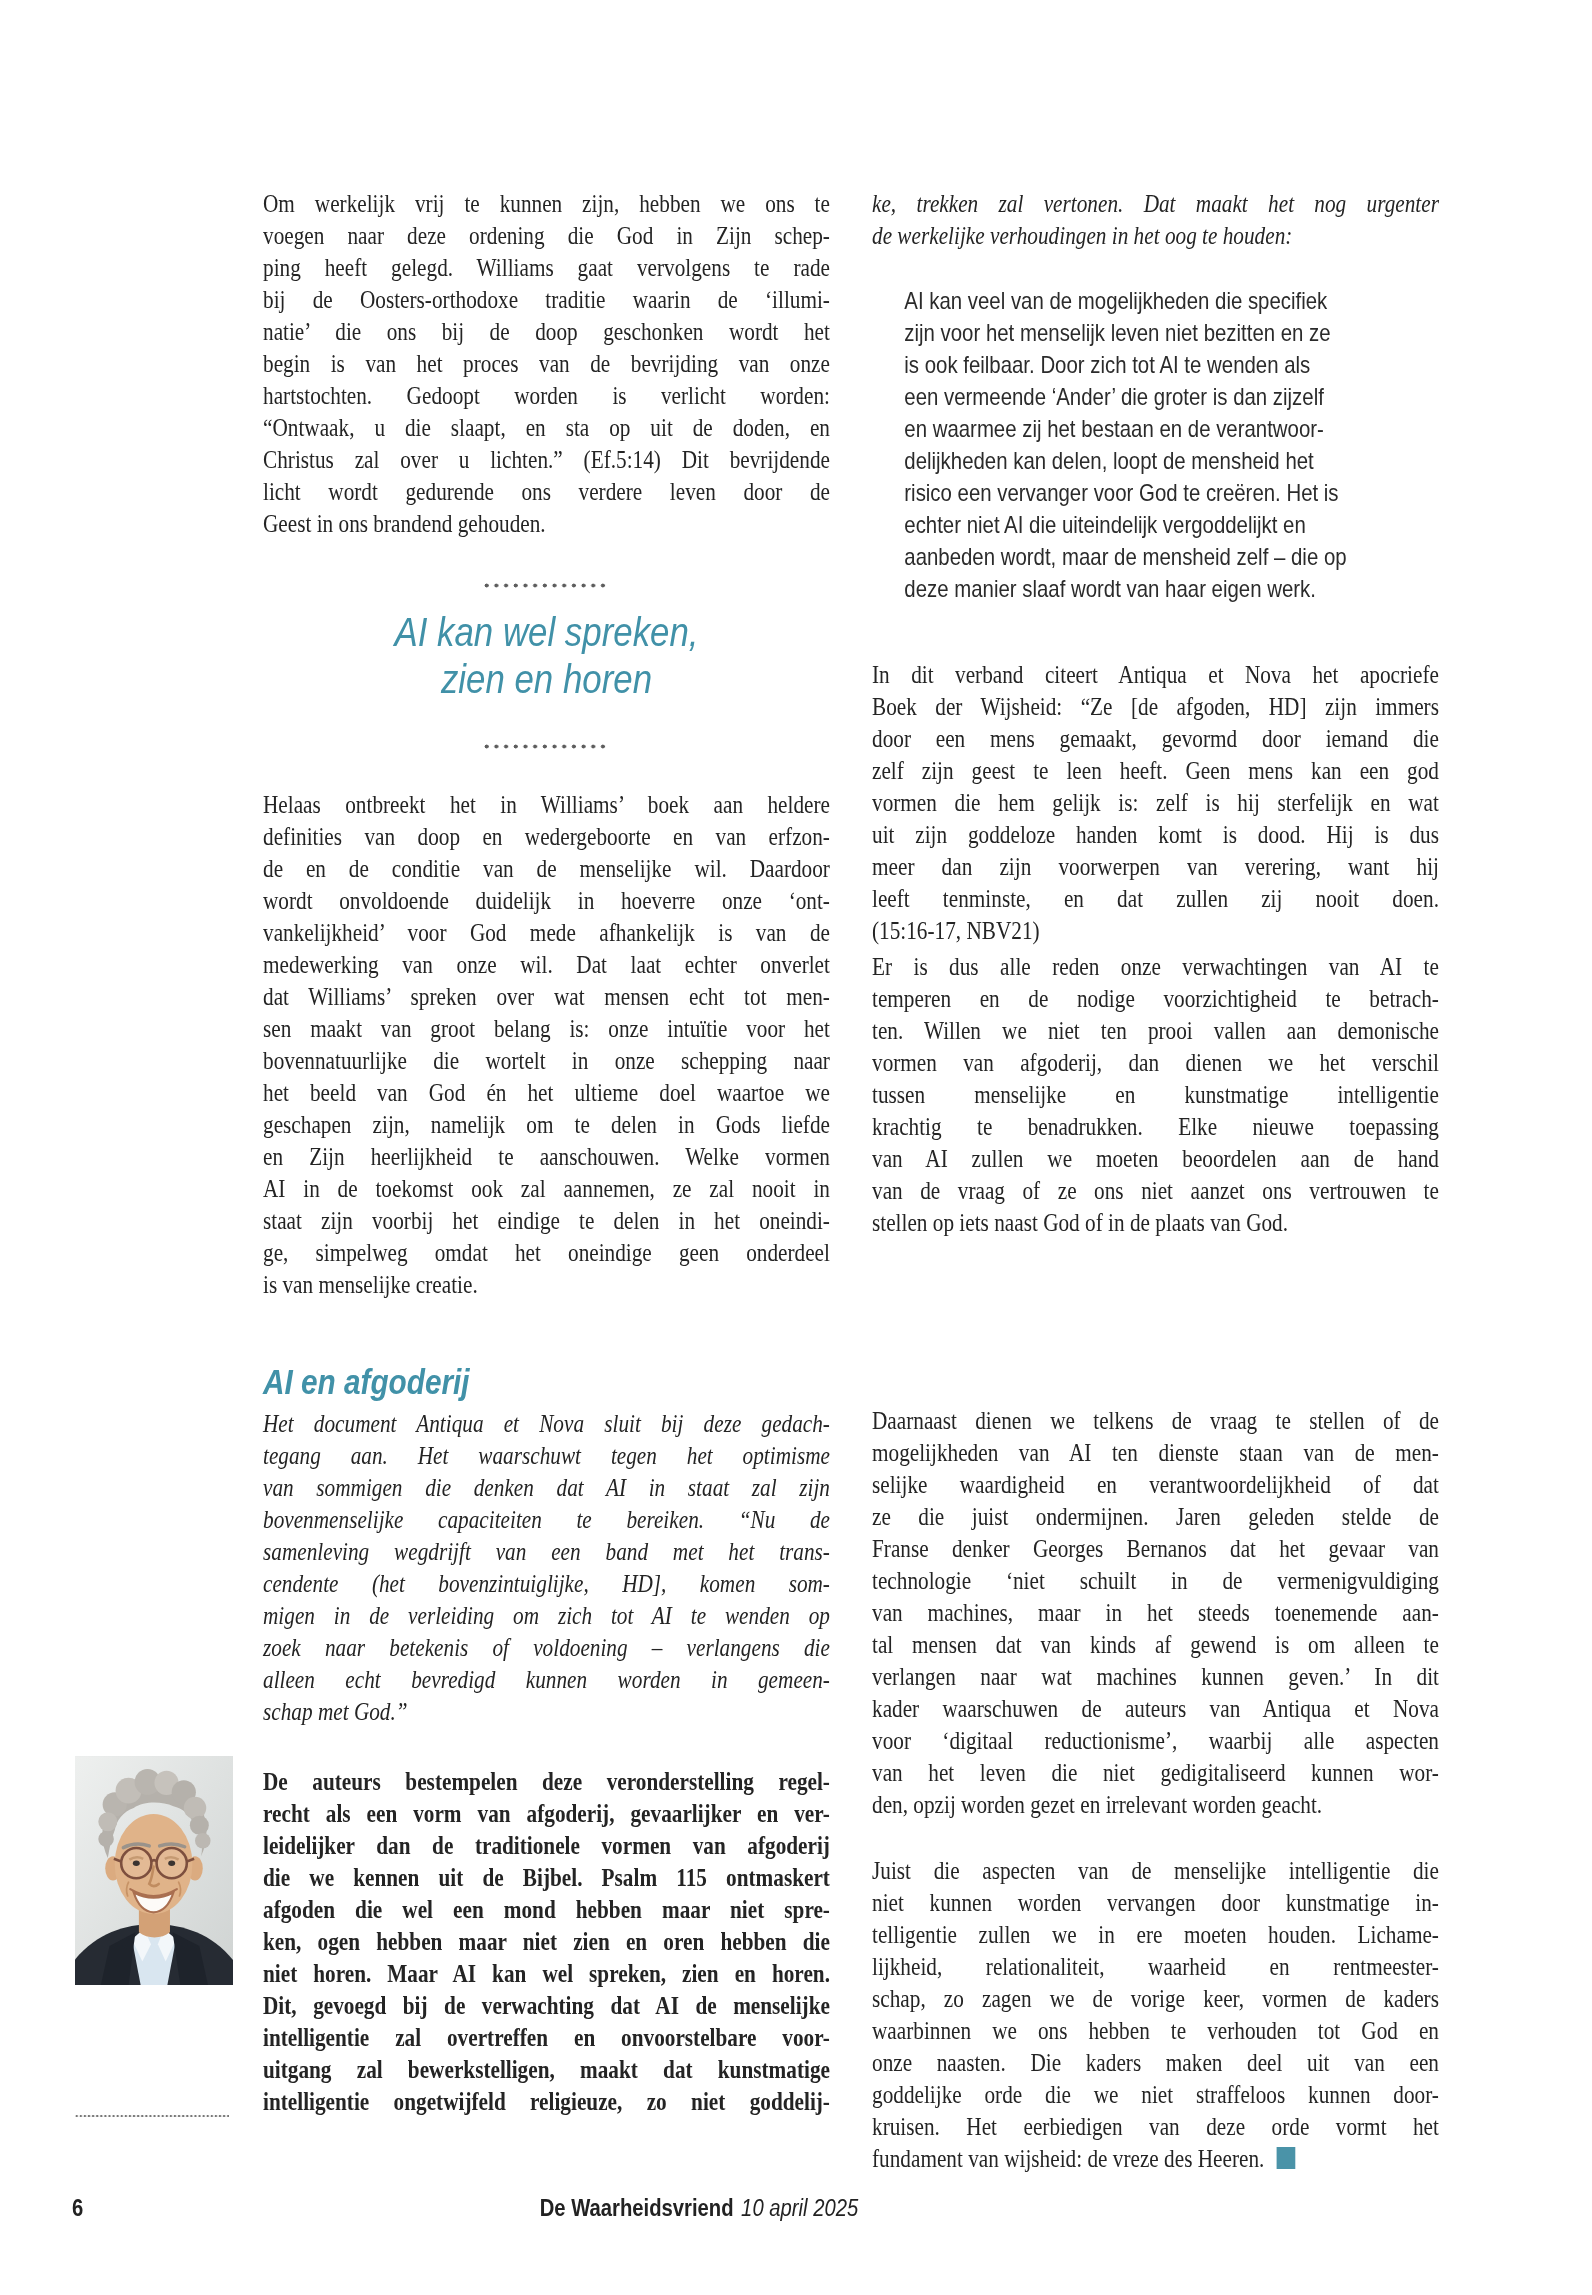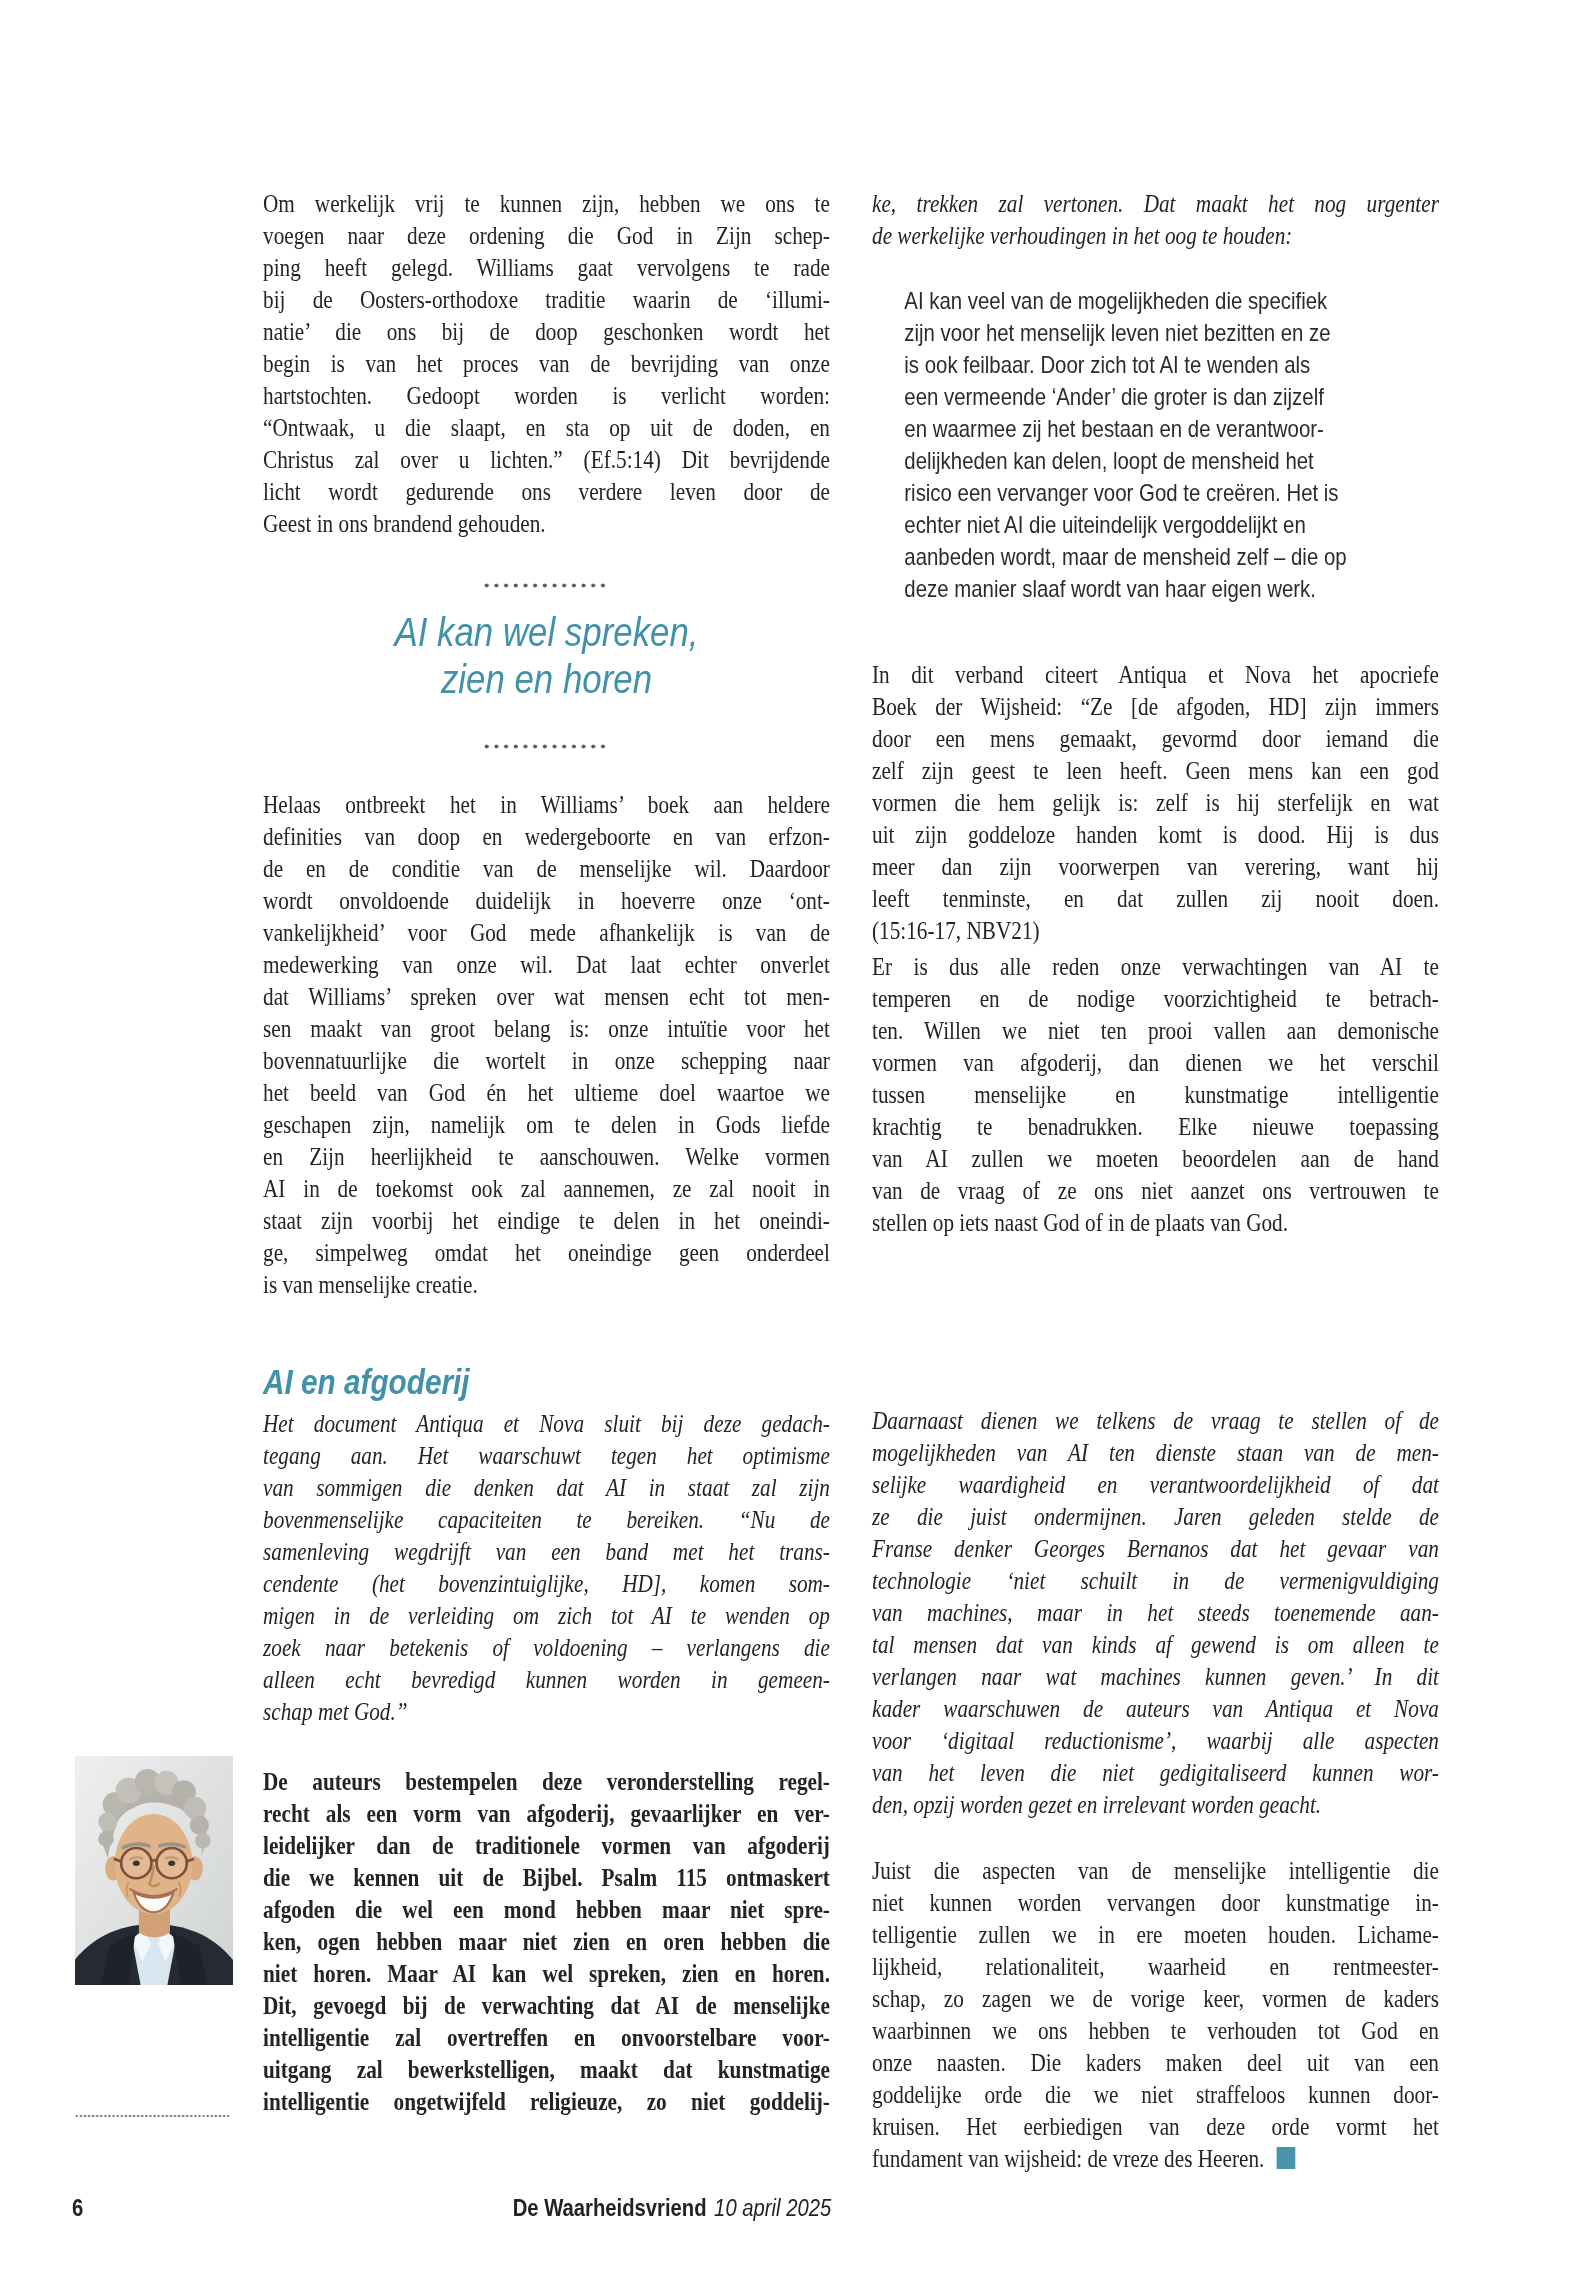--- a/index.html
+++ b/index.html
@@ -21,21 +21,21 @@
     background-size:9.7px 5.2px;background-repeat:repeat-x;}
   .dots-center{width:126px;margin:0 auto;}
   .caption .jline{font-family:"Liberation Sans",sans-serif;font-style:italic;font-size:23px;
     color:#5a5a5a;line-height:29px;height:29px;text-align:left;text-align-last:left;}
   .capname{font-family:"Liberation Sans",sans-serif;font-weight:700;font-style:normal;
     font-size:23px;line-height:29px;color:#333;}
   .caprule{width:154px;height:4.3px;background-image:radial-gradient(circle at 1.7px 2.2px,#787878 1px,rgba(0,0,0,0) 1.5px);
     background-size:4.1px 4.3px;background-repeat:repeat-x;}
   .footer-num{font-family:"Liberation Sans",sans-serif;font-weight:700;font-size:23px;color:#222;
     transform:scaleX(0.88);transform-origin:0 50%;}
-  .footer-center{width:1344px;text-align:center;font-family:"Liberation Sans",sans-serif;font-size:23px;color:#222;}
+  .footer-center{width:1344px;text-align:center;font-family:"Liberation Sans",sans-serif;font-size:23px;color:#222;padding-left:27px;}
   .footer-center .inner{display:inline-block;transform:scaleX(0.88);transform-origin:50% 50%;}
   .fc-bold{font-weight:700;}
   .fc-date{font-style:italic;font-weight:400;margin-left:8.6px;}
   .endsq{display:inline-block;width:22.4px;height:21.6px;background:#4a93a8;margin-left:14px;vertical-align:-1.7px;}
   .photo-frame{width:158px;height:229px;overflow:hidden;background:#dcdedd;}
 </style>
 </head>
 <body>
 
 <div class="page">
@@ -234,21 +234,21 @@
         <div class="jline">vormen van afgoderij, dan dienen we het verschil</div>
         <div class="jline">tussen menselijke en kunstmatige intelligentie</div>
         <div class="jline">krachtig te benadrukken. Elke nieuwe toepassing</div>
         <div class="jline">van AI zullen we moeten beoordelen aan de hand</div>
         <div class="jline">van de vraag of ze ons niet aanzet ons vertrouwen te</div>
         <div class="jline lastline">stellen op iets naast God of in de plaats van God.</div>
       </div>
   </div>
 
 
-  <div class="block serif" style="left:872px;top:1405px;width:567px;font-style:italic;">
+  <div class="block serif" style="left:872px;top:1405px;width:567px;">
     <div class="cx">
         <div class="jline">Daarnaast dienen we telkens de vraag te stellen of de</div>
         <div class="jline">mogelijkheden van AI ten dienste staan van de men-</div>
         <div class="jline">selijke waardigheid en verantwoordelijkheid of dat</div>
         <div class="jline">ze die juist ondermijnen. Jaren geleden stelde de</div>
         <div class="jline">Franse denker Georges Bernanos dat het gevaar van</div>
         <div class="jline">technologie ‘niet schuilt in de vermenigvuldiging</div>
         <div class="jline">van machines, maar in het steeds toenemende aan-</div>
         <div class="jline">tal mensen dat van kinds af gewend is om alleen te</div>
         <div class="jline">verlangen naar wat machines kunnen geven.’ In dit</div>

